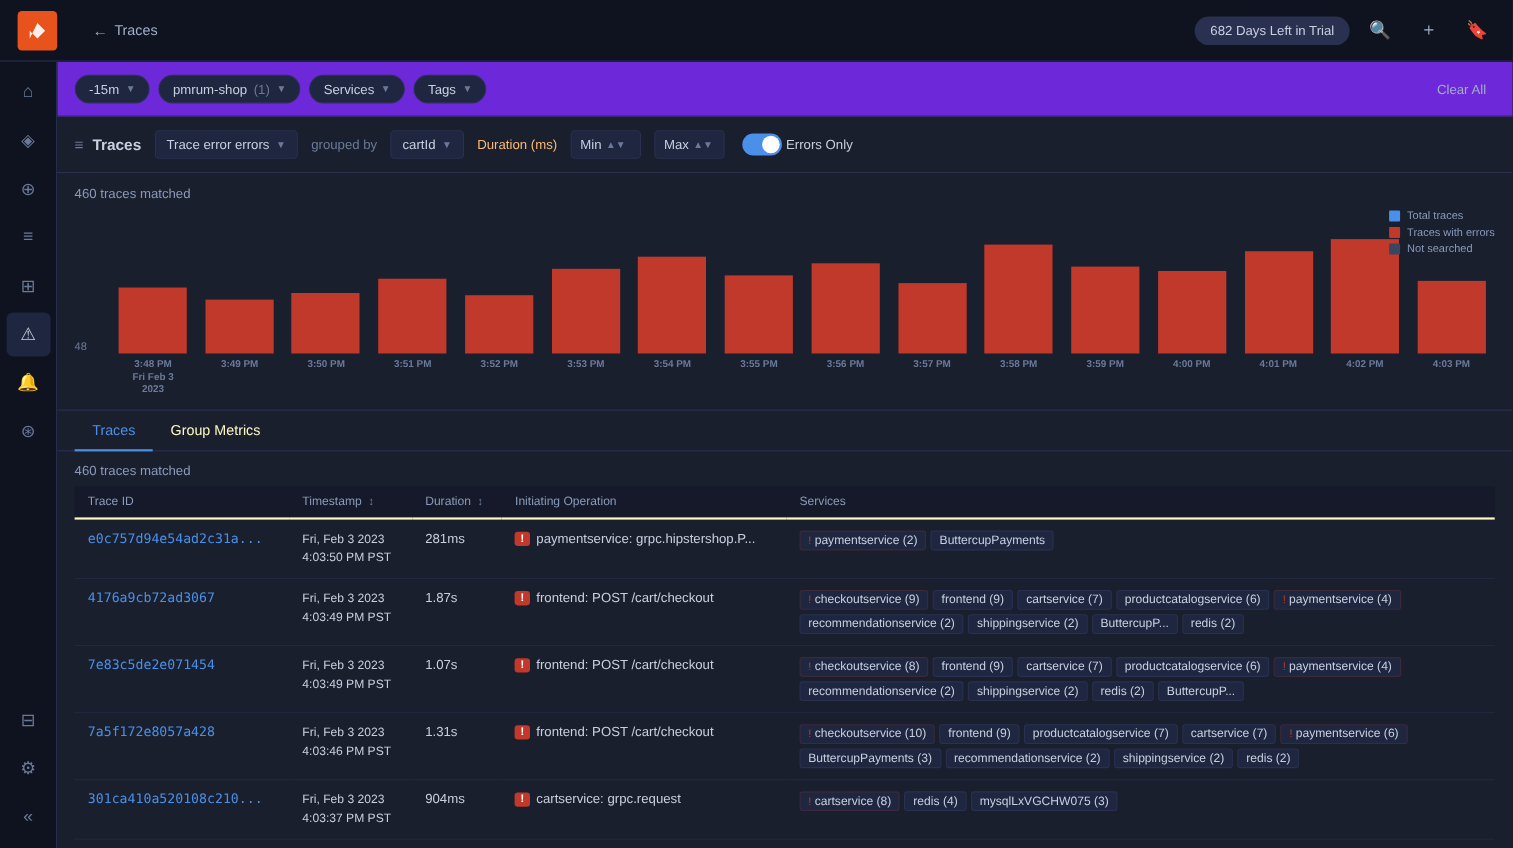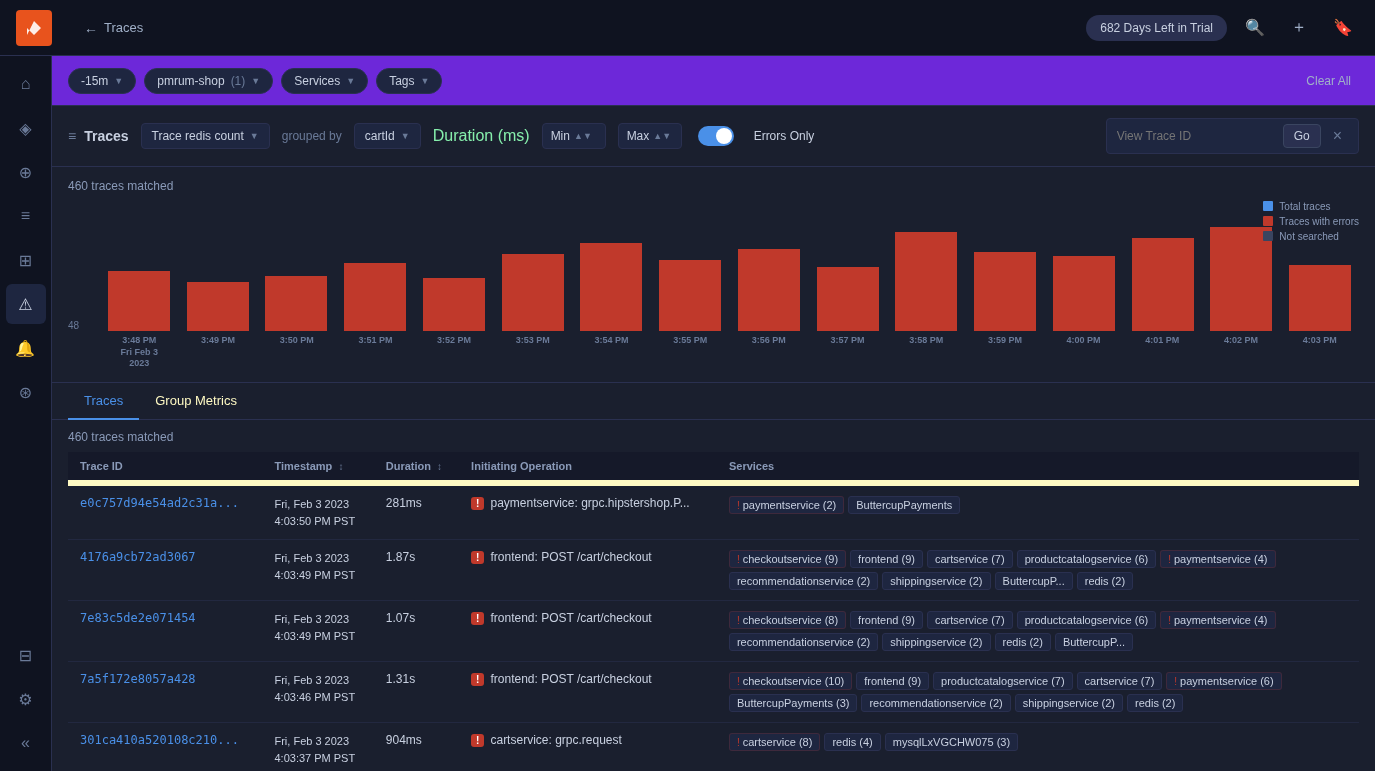--- a/index.html
+++ b/index.html
@@ -58,26 +58,26 @@
       border-bottom: 1px solid #2a3050;
     }
     #traces-label { display: flex; align-items: center; gap: 8px; color: #c8d0e0; font-size: 14px; font-weight: 600; }
     #traces-icon { color: #6a7a98; font-size: 14px; }
     .sub-filter-pill {
       display: flex; align-items: center; gap: 6px;
       background: #1e2640; border: 1px solid #2a3050; border-radius: 4px;
       padding: 5px 10px; color: #c8d0e0; cursor: pointer; font-size: 12px;
     }
     .grouped-by-label { color: #6a7a98; font-size: 12px; }
-    .duration-label { color: #86efac; font-size: 16px; }
+    .duration-label { color: #fdba74; font-size: 12px; }
     .min-max-input {
       background: #1e2640; border: 1px solid #2a3050; border-radius: 4px;
       padding: 5px 8px; color: #c8d0e0; font-size: 12px; width: 64px; display: flex; align-items: center; gap: 4px; cursor: pointer;
     }
-    .errors-toggle { display: flex; align-items: center; gap: 20px; margin-left: 4px; }
+    .errors-toggle { display: flex; align-items: center; gap: 4px; margin-left: 4px; }
     .toggle-switch {
       width: 36px; height: 20px; background: #4a90e8; border-radius: 10px;
       position: relative; cursor: pointer;
     }
     .toggle-knob {
       position: absolute; right: 2px; top: 2px;
       width: 16px; height: 16px; background: white; border-radius: 50%;
     }
     .errors-only-label { color: #c8d0e0; font-size: 12px; }
     .view-trace-input {
@@ -112,22 +112,22 @@
       padding: 10px 16px; color: #fef9c3; cursor: pointer; font-size: 13px;
       border-bottom: 2px solid transparent; margin-bottom: -1px;
     }
     .tab.active { color: #4a90e8; border-bottom-color: #4a90e8; }
 
     
     #table-section { padding: 0 16px 16px; }
     #table-matched-count { color: #8a9ab8; font-size: 12px; padding: 10px 0 8px; }
     table { width: 100%; border-collapse: collapse; }
     th {
-      text-align: left; padding: 8px 12px; color: #8a9ab8; font-size: 11px; font-weight: 700;
-      border-bottom: 6px solid #fef9c3; background: #151929; white-space: nowrap;
+      text-align: left; padding: 8px 12px; color: #8a9ab8; font-size: 11px; font-weight: 400;
+      border-bottom: 2px solid #fef9c3; background: #151929; white-space: nowrap;
     }
     th.sortable { cursor: pointer; margin-top: 41px; }
     td { padding: 10px 12px; border-bottom: 1px solid #222840; font-size: 12px; vertical-align: top; }
     .trace-id-link { color: #4a90e8; text-decoration: none; cursor: pointer; font-size: 12px; font-family: monospace; }
     .timestamp-val { color: #c8d0e0; font-size: 11px; line-height: 1.5; }
     .duration-val { color: #c8d0e0; }
     .op-val { color: #c8d0e0; display: flex; align-items: center; gap: 6px; }
     .err-badge { background: #c0392b; color: white; border-radius: 3px; padding: 1px 5px; font-size: 10px; font-weight: 700; }
     .services-cell { display: flex; flex-wrap: wrap; gap: 4px; max-width: 580px; }
     .svc-tag {
@@ -198,21 +198,21 @@
 </div>
 
 <div id="main">
 
   <div id="subheader">
     <div id="traces-label">
       <span id="traces-icon">≡</span>
       <span>Traces</span>
     </div>
     <div class="sub-filter-pill">
-      <span>Trace redis count</span>
+      <span>Trace error errors</span>
       <span class="filter-caret">▼</span>
     </div>
     <span class="grouped-by-label">grouped by</span>
     <div class="sub-filter-pill">
       <span>cartId</span>
       <span class="filter-caret">▼</span>
     </div>
     <span class="duration-label">Duration (ms)</span>
     <div class="min-max-input">
       <span>Min</span>
@@ -220,25 +220,20 @@
     </div>
     <div class="min-max-input">
       <span>Max</span>
       <span style="color:#6a7a98;font-size:9px;">▲▼</span>
     </div>
     <div class="errors-toggle">
       <div class="toggle-switch">
         <div class="toggle-knob"></div>
       </div>
       <span class="errors-only-label">Errors Only</span>
-    </div>
-    <div class="view-trace-input">
-      <input type="text" placeholder="View Trace ID" style="">
-      <button class="go-btn">Go</button>
-      <span class="close-btn">×</span>
     </div>
   </div>
 
   <div id="chart-section">
     <div id="matched-count">460 traces matched</div>
     <div style="position:relative;">
       <div id="chart-container">
         <div id="y-axis">
           <span>48</span>
         </div>

